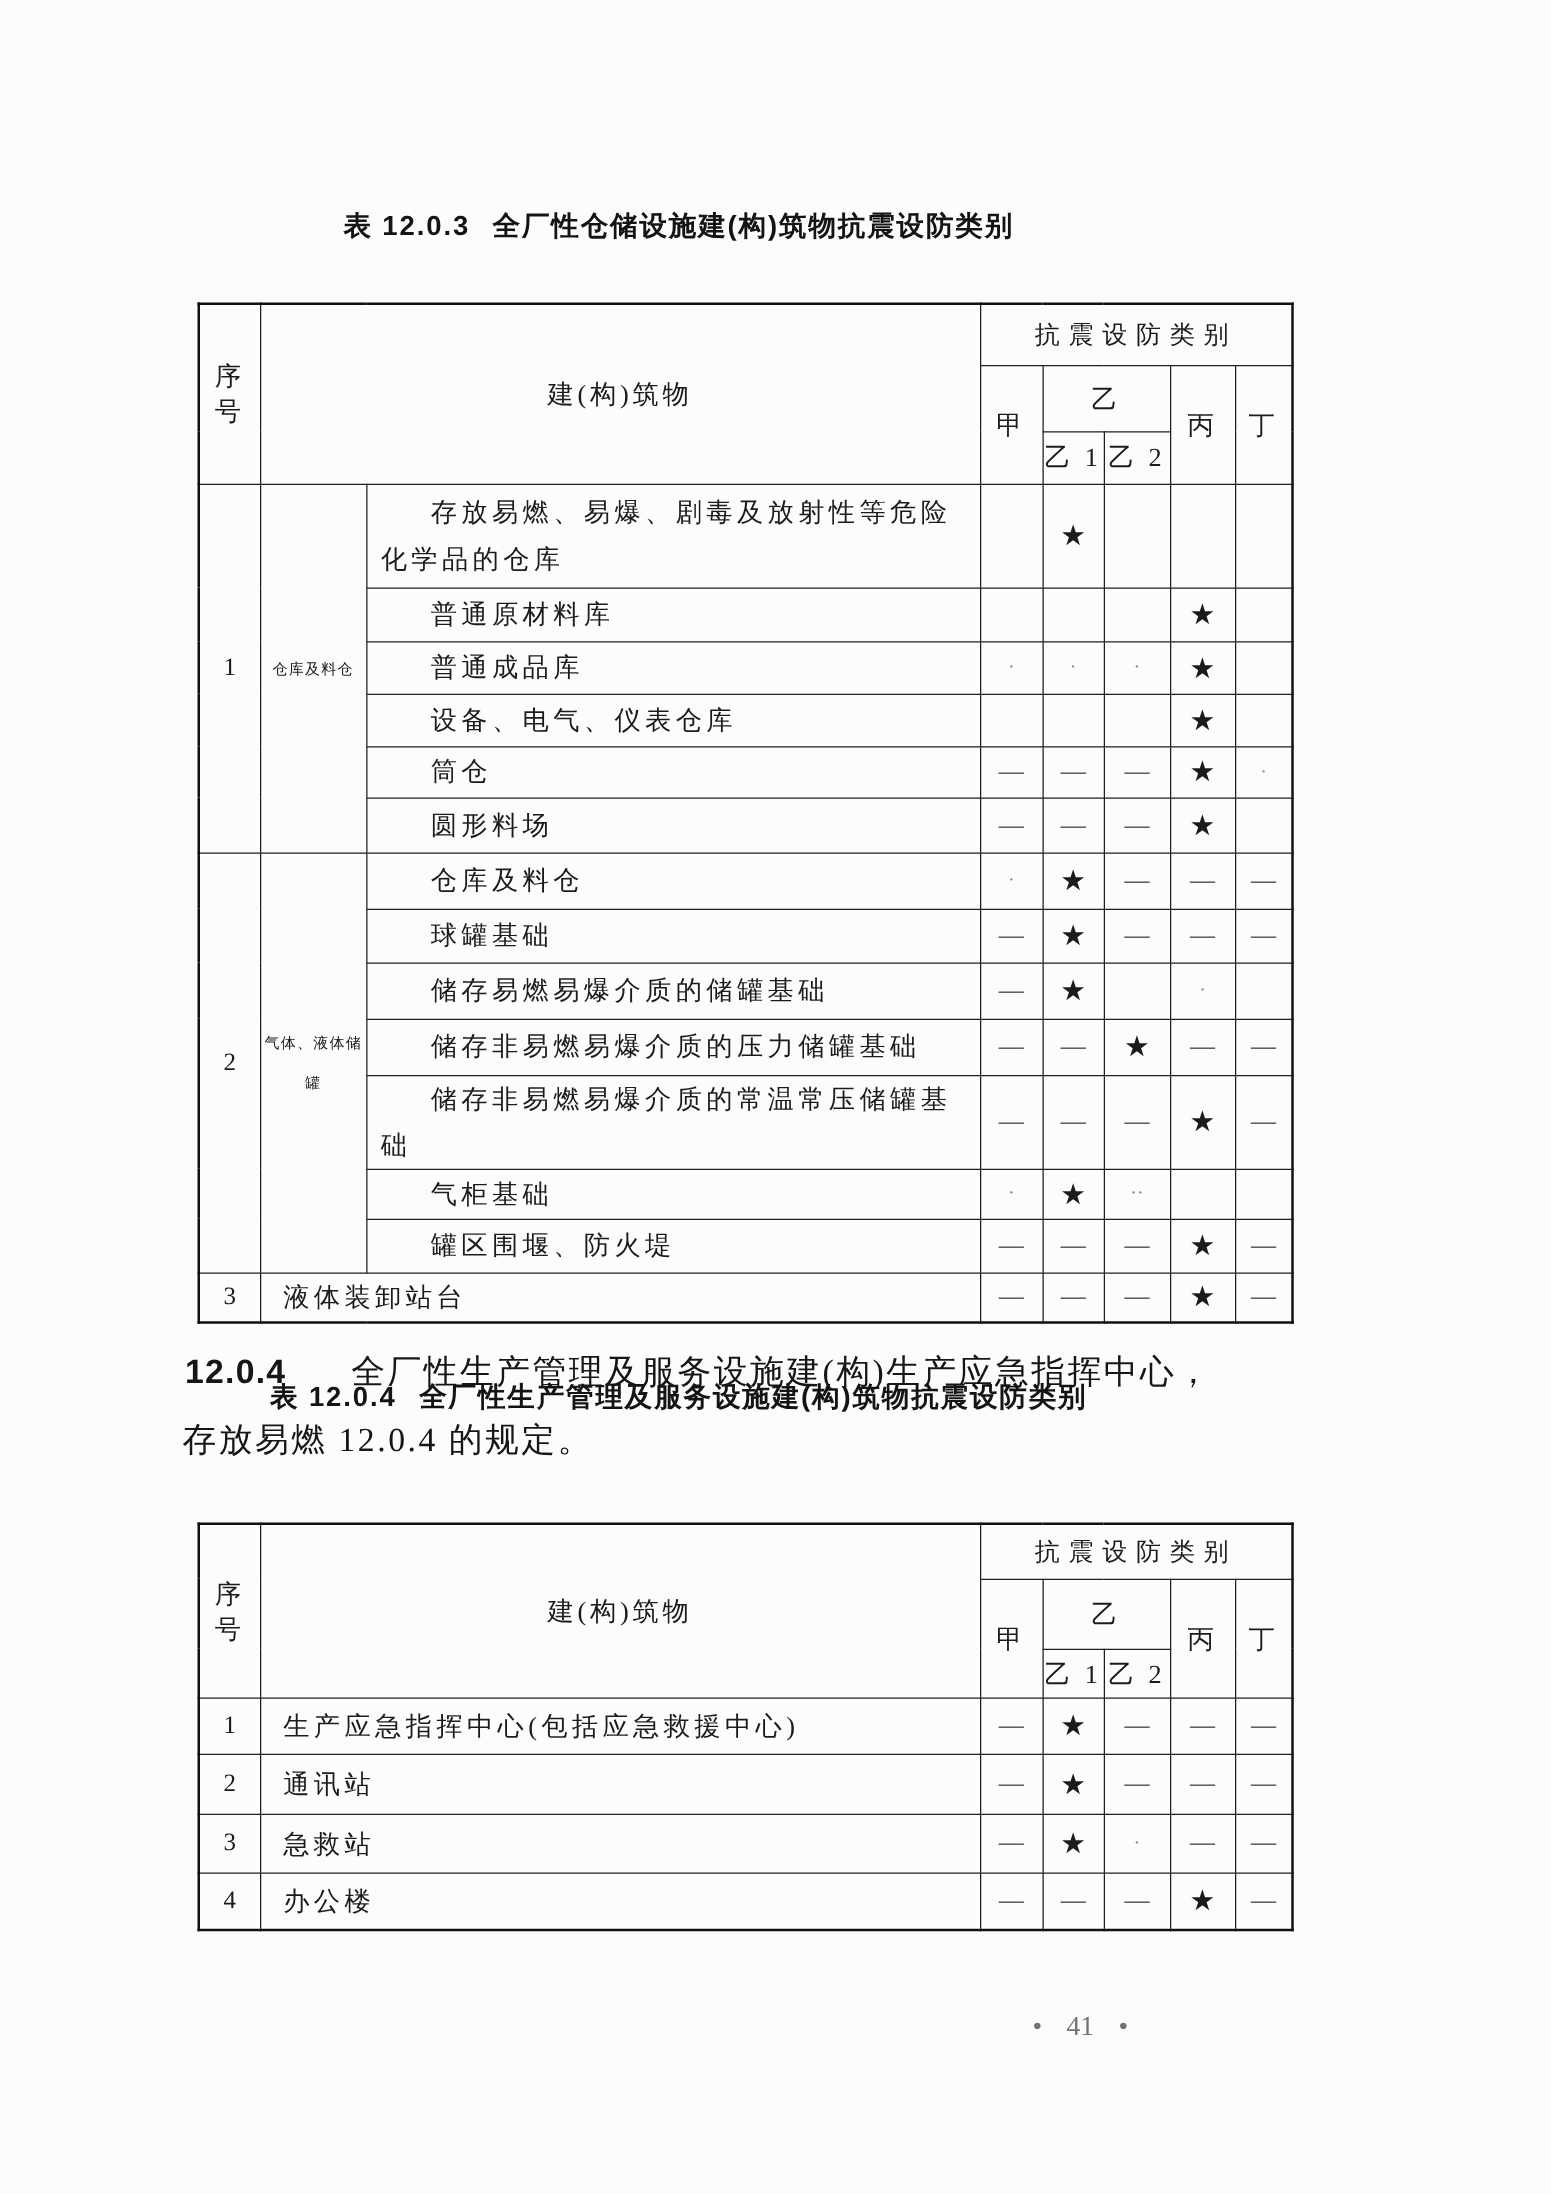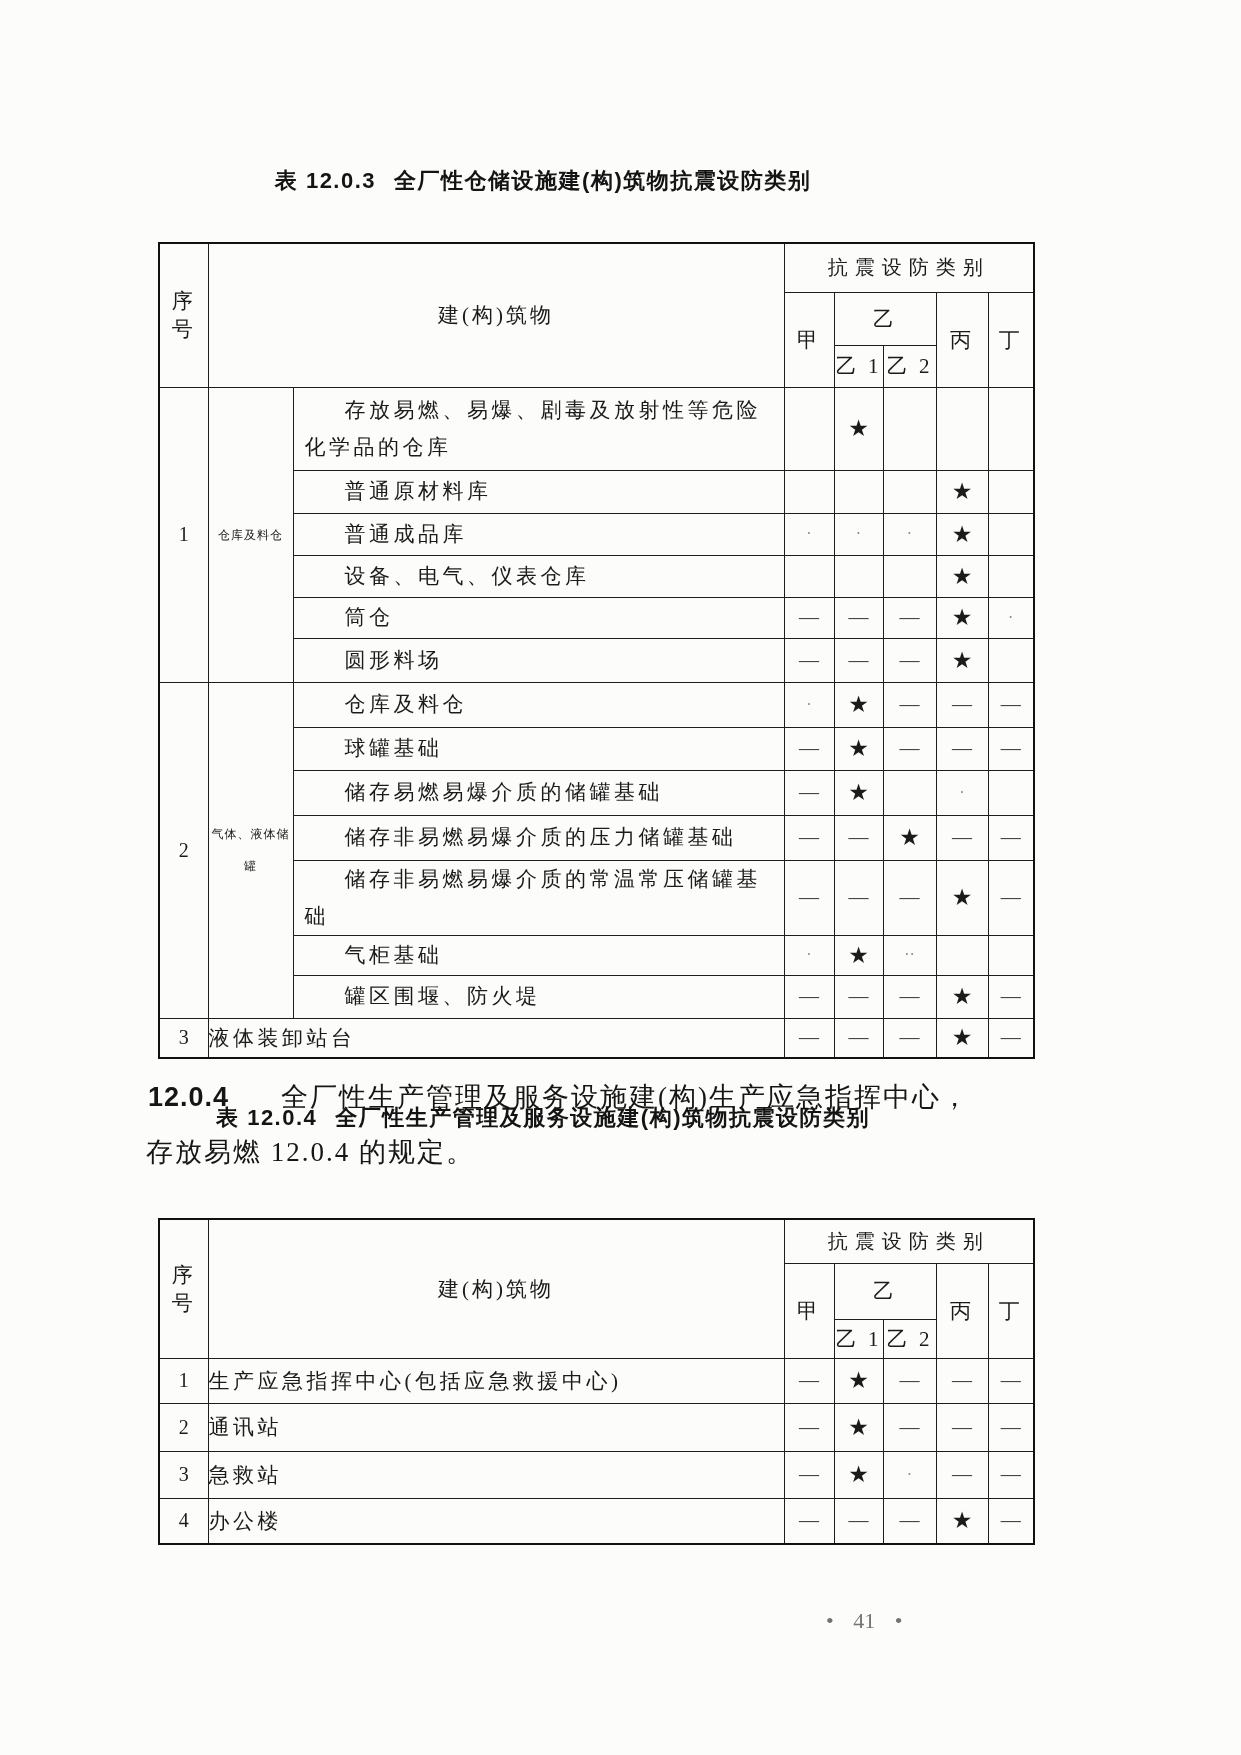--- a/index.html
+++ b/index.html
@@ -45,21 +45,21 @@
   td.seq{text-align:center;font-size:20px;letter-spacing:0;}
   td.group-cell{
     text-align:center;font-size:12px;line-height:32px;letter-spacing:1px;
     padding:0 3px;
   }
   td.item{
     text-align:left;padding-left:11px;padding-right:6px;
     text-indent:40px;line-height:37px;letter-spacing:3.5px;
   }
   td.name{
-    text-align:left;padding-right:6px;
+    text-align:left;padding-left:18px;padding-right:6px;
     letter-spacing:3.5px;
   }
   td.mark{text-align:center;font-size:20px;letter-spacing:0;}
   td.mark.star-cell{font-size:23px;}
   td.mark.faint{color:#8a8a8a;font-size:16px;}
   td.mark.dash{color:#3a3a3a;}
 
   
   #page-number{
     top:1608px;left:826px;font-size:22px;letter-spacing:0;

